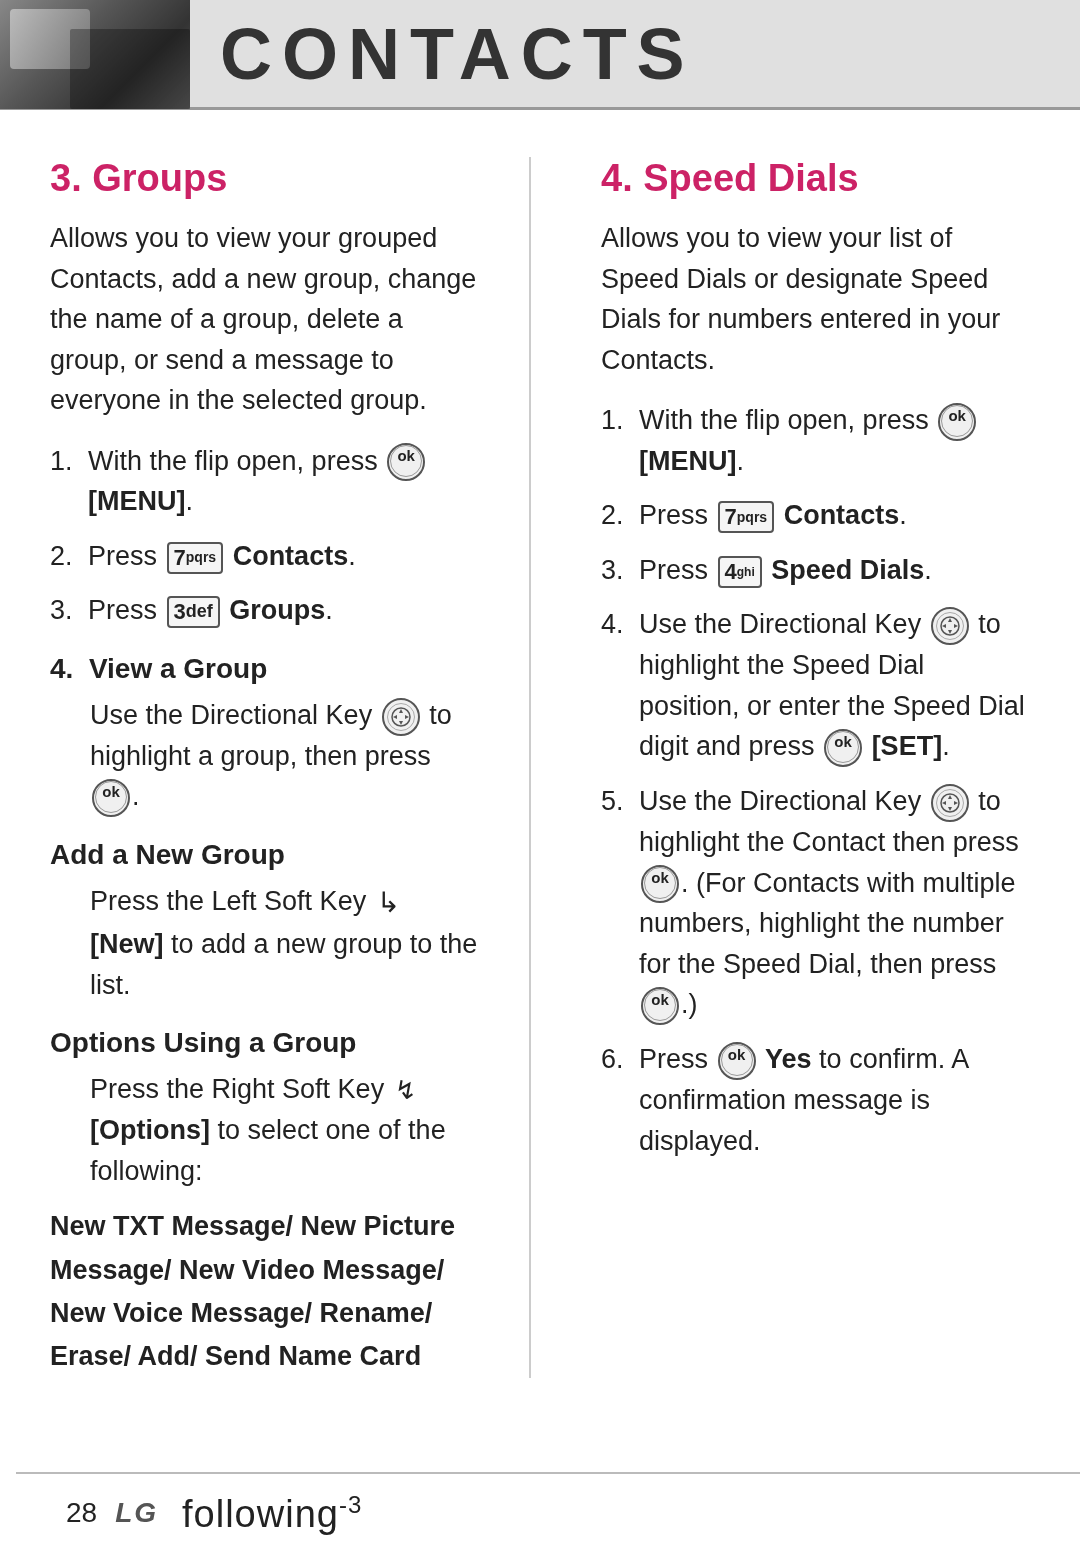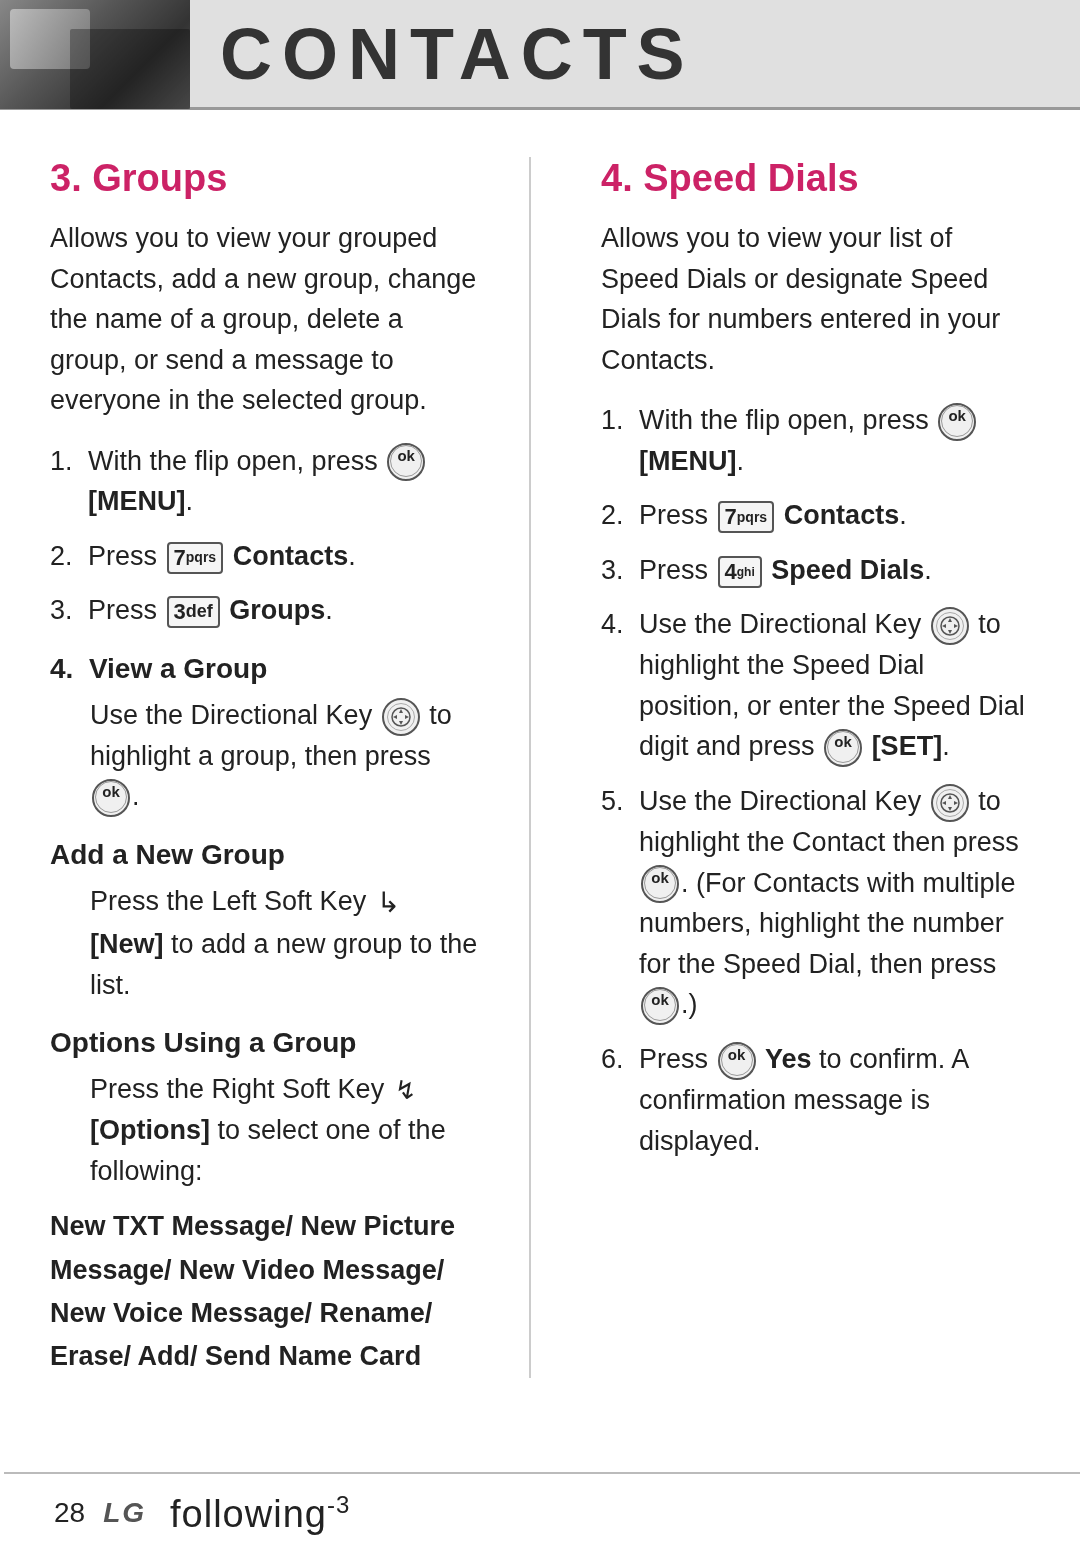--- a/index.html
+++ b/index.html
@@ -206,21 +206,21 @@
       font-weight: 700;
       line-height: 1.6;
       color: #222;
       margin-top: 14px;
     }
 
     
     .footer {
       position: absolute;
       bottom: 0;
-      left: 4px;
+      left: 16px;
       right: 0;
       height: 80px;
       border-top: 2px solid #bbb;
       display: flex;
       align-items: center;
       padding: 0 50px;
       background: #fff;
     }
 
     .footer-page {

